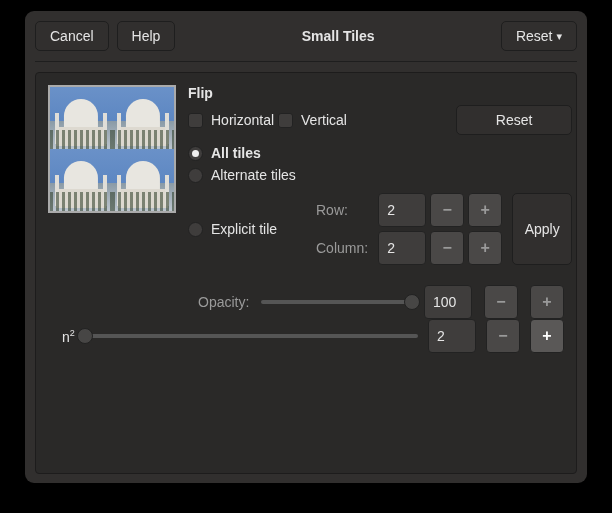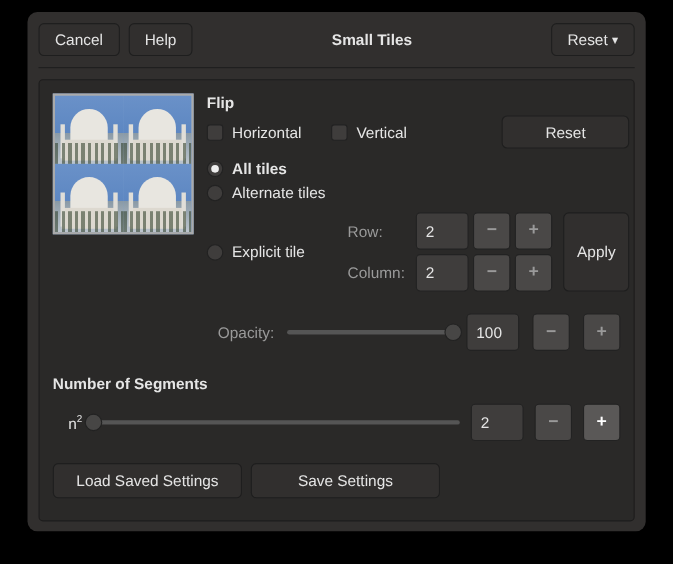--- a/index.html
+++ b/index.html
@@ -114,21 +114,21 @@
     position:absolute; bottom:0; left:0; right:0; height:30%;
     background: repeating-linear-gradient(90deg, #2a3a24 0 3px, transparent 3px 6px);
     opacity:0.55;
   }
 
   .flip-col { flex: 1; }
   .sect-title { font-weight: 600; margin-bottom: 4px; }
   .line {
     display: flex;
     align-items: center;
-    gap: 27px;
+    gap: 4px;
     margin-bottom: 10px;
   }
   .cb, .rb {
     display: inline-flex;
     align-items: center;
     gap: 8px;
     cursor: pointer;
   }
   .cb-box {
     width: 15px; height: 15px;
@@ -360,30 +360,25 @@
     <div class="opacity-row">
       <div class="op-label">Opacity:</div>
       <div class="slider-track">
         <div class="slider-thumb" style="left:100%"></div>
       </div>
       <input class="num-input num-wide" value="100" style="">
       <div class="step">−</div>
       <div class="step">+</div>
     </div>
 
-    <div class="seg-title">Number of Segments</div>
     <div class="seg-row">
       <span class="n2">n<sup>2</sup></span>
       <div class="seg-slider">
         <div class="slider-thumb" style="left:0%"></div>
       </div>
       <input class="num-input num-wide" value="2" style="">
       <div class="step">−</div>
       <div class="step step-light">+</div>
     </div>
 
-    <div class="footer-btns">
-      <button class="btn wbtn">Load Saved Settings</button>
-      <button class="btn wbtn">Save Settings</button>
-    </div>
 
   </div>
 </div>
 
 </body></html>

